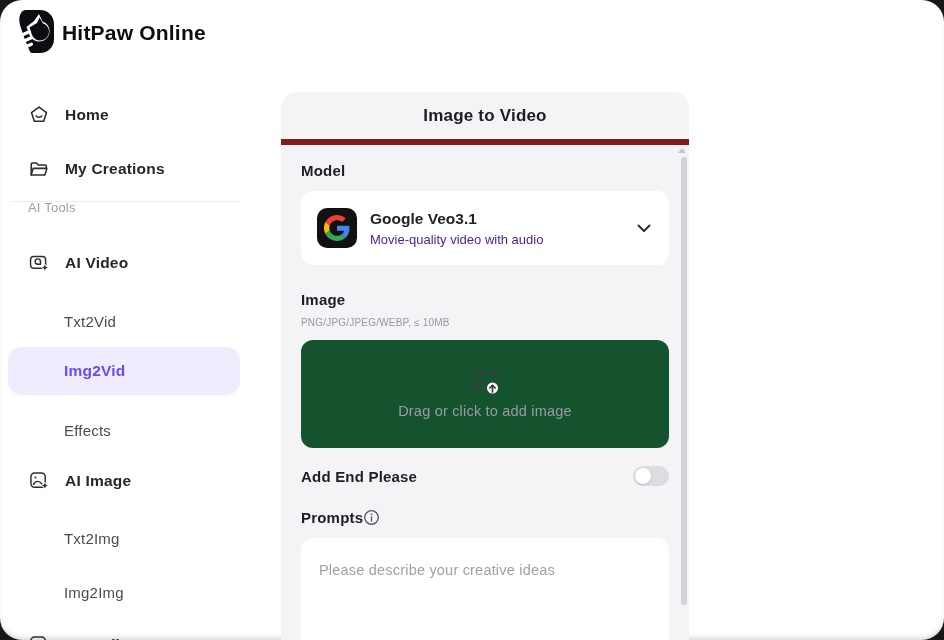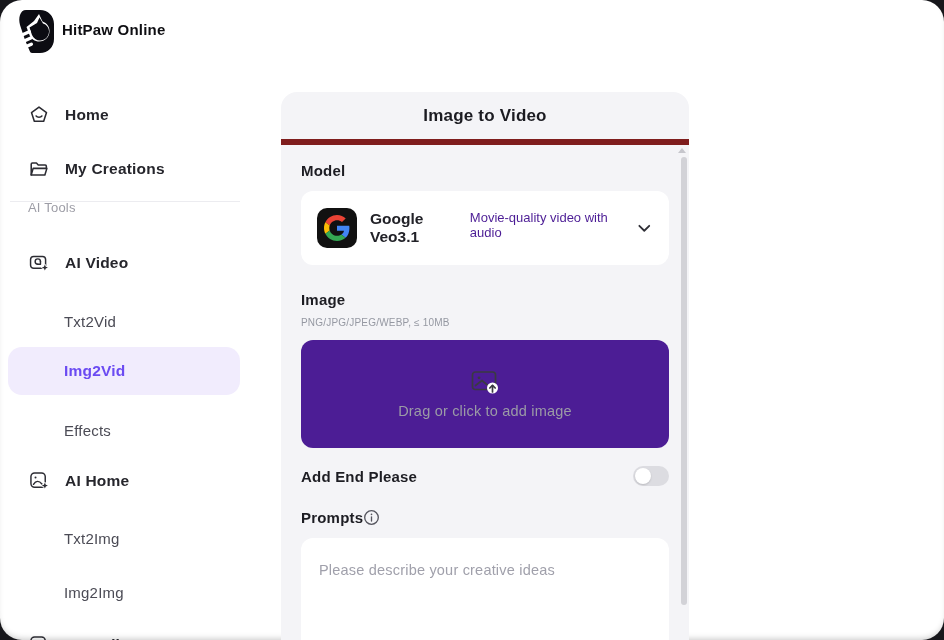--- a/index.html
+++ b/index.html
@@ -1,20 +1,20 @@
 <!DOCTYPE html>
 <html><head>
 <meta charset="utf-8">
 <style>
   html,body{margin:0;padding:0;width:944px;height:640px;background:#17171b;font-family:"Liberation Sans",sans-serif;-webkit-font-smoothing:antialiased;}
   .page{position:fixed;inset:0;background:#ffffff;border-radius:22px;overflow:hidden;box-shadow:inset 0 -4px 6px -3px rgba(0,0,0,.22);}
 
   
   .logo-icon{position:absolute;left:13px;top:9px;width:42px;height:47px;}
-  .logo-text{position:absolute;left:62px;top:21px;font-size:15px;font-weight:700;color:#0e0e12;letter-spacing:.2px;}
+  .logo-text{position:absolute;left:62px;top:21px;font-size:21px;font-weight:700;color:#0e0e12;letter-spacing:.2px;}
 
   
   .side-row{position:absolute;left:28px;display:flex;align-items:center;gap:15px;height:28px;cursor:pointer;}
   .side-row .lbl{font-size:15.5px;color:#26262c;font-weight:600;letter-spacing:.2px;}
   .side-sub{position:absolute;left:64px;height:24px;display:flex;align-items:flex-end;cursor:pointer;}
   .side-sub .lbl{font-size:15px;color:#4b4b55;font-weight:400;letter-spacing:.2px;}
   .divider{position:absolute;left:10px;top:201px;width:230px;height:1px;background:#ececf0;}
   .section-label{position:absolute;left:28px;top:200px;font-size:13px;color:#9d9da6;letter-spacing:.2px;}
   .active-pill{position:absolute;left:8px;top:347px;width:232px;height:48px;background:#f1ecfd;border-radius:14px;display:flex;align-items:center;padding-left:56px;box-sizing:border-box;cursor:pointer;}
   .active-pill .lbl{font-size:15.5px;font-weight:700;color:#6b4bf2;letter-spacing:.2px;}
@@ -23,28 +23,28 @@
   
   .panel{position:absolute;left:281px;top:92px;width:408px;bottom:0;background:#f4f4f7;border-radius:16px 16px 0 0;}
   .panel-header{height:47px;border-bottom:6px solid #7f1d1d;display:flex;align-items:center;justify-content:center;}
   .panel-title{font-size:17px;font-weight:600;color:#1b1b21;letter-spacing:.2px;}
   .panel-body{position:absolute;top:48px;left:0;right:0;bottom:0;padding:14px 20px 0;overflow:hidden;}
 
   .sec-label{font-size:15px;font-weight:600;color:#1d1d23;letter-spacing:.2px;}
   .model-label{margin:8px 0 12px;}
   .model-card{background:#fff;border-radius:12px;height:74px;display:flex;align-items:center;padding:0 18px 0 16px;gap:13px;cursor:pointer;}
   .g-tile{width:40px;height:40px;border-radius:10px;background:#111;display:flex;align-items:center;justify-content:center;flex:0 0 40px;}
-  .model-texts{display:flex;flex-direction:row;gap:4px;}
+  .model-texts{display:flex;flex-direction:column;gap:4px;}
   .model-name{font-size:15.5px;font-weight:600;color:#222228;}
   .model-desc{font-size:13px;color:#4c1d95;}
   .chevron{margin-left:auto;}
 
   .image-label{margin-top:26px;}
   .formats{margin-top:9px;font-size:10px;color:#9598a2;letter-spacing:.2px;}
-  .dropzone{margin-top:12px;background:#4c1d95;border-radius:12px;height:108px;display:flex;flex-direction:column;align-items:center;justify-content:center;gap:9px;cursor:pointer;}
+  .dropzone{margin-top:12px;background:#14532d;border-radius:12px;height:108px;display:flex;flex-direction:column;align-items:center;justify-content:center;gap:9px;cursor:pointer;}
   .drop-hint{font-size:14.5px;color:#9b9ba6;letter-spacing:.2px;}
 
   .endframe-row{margin-top:18px;display:flex;align-items:center;justify-content:space-between;}
   .toggle{width:36px;height:20px;border-radius:10px;background:#dcdce1;position:relative;cursor:pointer;}
   .toggle .knob{position:absolute;left:2px;top:2px;width:16px;height:16px;border-radius:50%;background:#fff;box-shadow:0 1px 2px rgba(0,0,0,.15);}
 
   .prompts-row{margin-top:23px;display:flex;align-items:center;}
   .prompt-area{margin-top:12px;width:100%;height:180px;background:#fff;border:none;border-radius:12px;box-sizing:border-box;padding:24px 18px;font-family:"Liberation Sans",sans-serif;font-size:14.5px;color:#333;resize:none;outline:none;}
   .prompt-area::placeholder{color:#a0a0ab;letter-spacing:.2px;}
 
@@ -112,21 +112,21 @@
       <span class="lbl">Effects</span>
     </div>
 
     <div class="side-row" style="top:467px;">
       <svg class="icon22" viewBox="0 0 24 24" fill="none" stroke="#2c2c33" stroke-width="1.6" stroke-linejoin="round" stroke-linecap="round">
         <rect x="3.2" y="3.2" width="15.6" height="15.6" rx="4"></rect>
         <circle cx="8.2" cy="8.2" r="1.1" fill="#2c2c33" stroke="none"></circle>
         <path d="M6 15.6c2.6-4.2 6-4.2 9.2-.4"></path>
         <path fill="#2c2c33" stroke="#fff" stroke-width="1.6" paint-order="stroke" d="M18.4 13.7l1 2.3 2.3 1-2.3 1-1 2.3-1-2.3-2.3-1 2.3-1z"></path>
       </svg>
-      <span class="lbl">AI Home</span>
+      <span class="lbl">AI Image</span>
     </div>
 
     <div class="side-sub" style="top:523px;">
       <span class="lbl">Txt2Img</span>
     </div>
 
     <div class="side-sub" style="top:577px;">
       <span class="lbl">Img2Img</span>
     </div>
 

